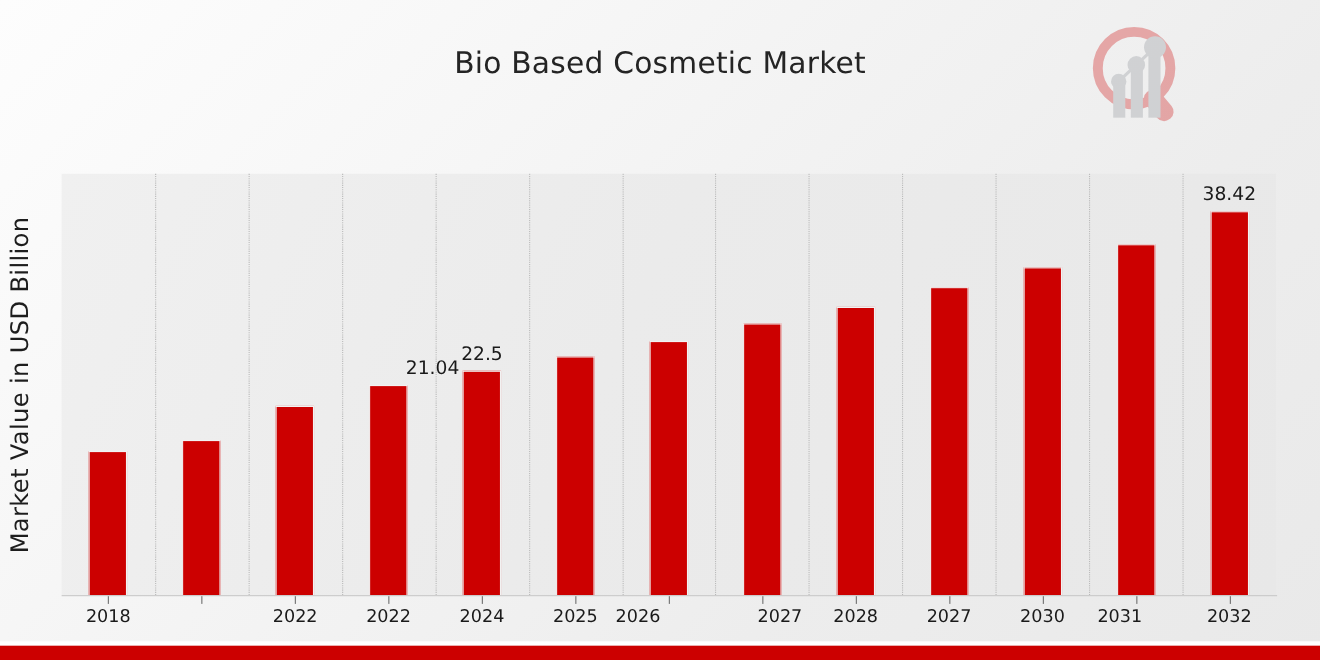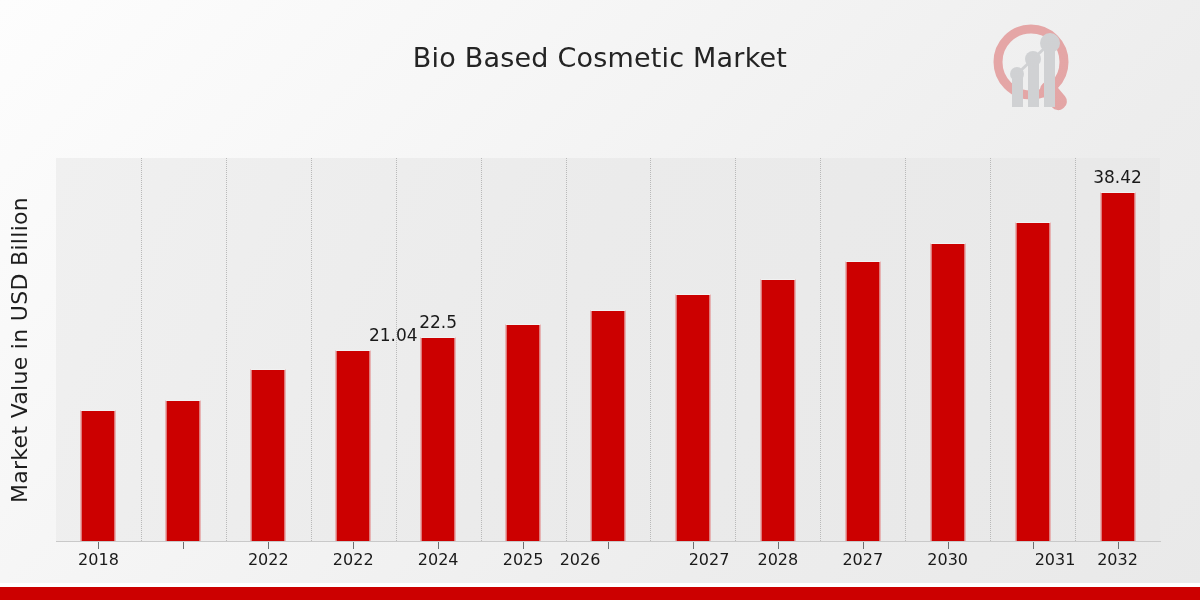--- a/index.html
+++ b/index.html
@@ -284,19 +284,19 @@
       <div class="xlabel" style="left: 130px; margin-top: 39px;">2019</div>
       <div class="xlabel" style="left: 212.308px;">2022</div>
       <div class="xlabel" style="left: 297.231px;">2022</div>
       <div class="xlabel" style="left: 382.154px;">2024</div>
       <div class="xlabel" style="left: 467.077px;">2025</div>
       <div class="xlabel" style="left: 524px;">2026</div>
       <div class="xlabel" style="left: 653px;">2027</div>
       <div class="xlabel" style="left: 721.846px;">2028</div>
       <div class="xlabel" style="left: 806.769px;">2027</div>
       <div class="xlabel" style="left: 891.692px;">2030</div>
-      <div class="xlabel" style="left: 999px;">2031</div>
+      <div class="xlabel" style="left: 962px;">2031</div>
       <div class="xlabel" style="left: 1061.54px;">2032</div>
     </div>
 
   <div class="banner-gap"></div>
   <div class="bottom-banner"></div>
 </div>
 
 </body></html>

